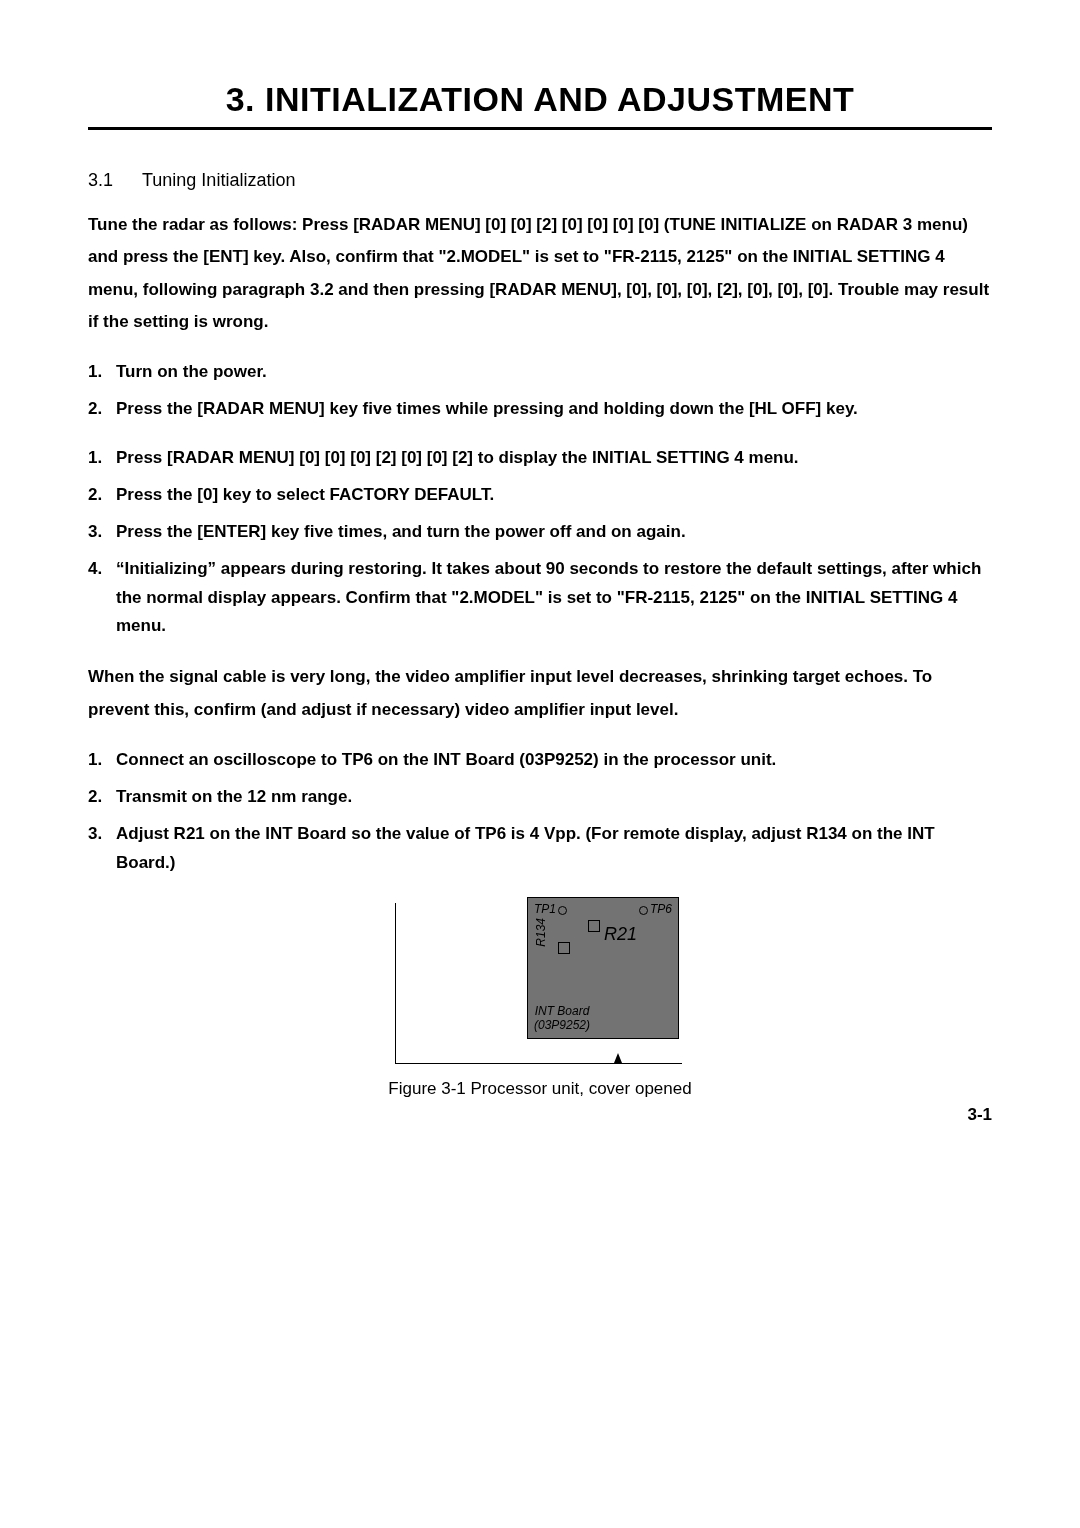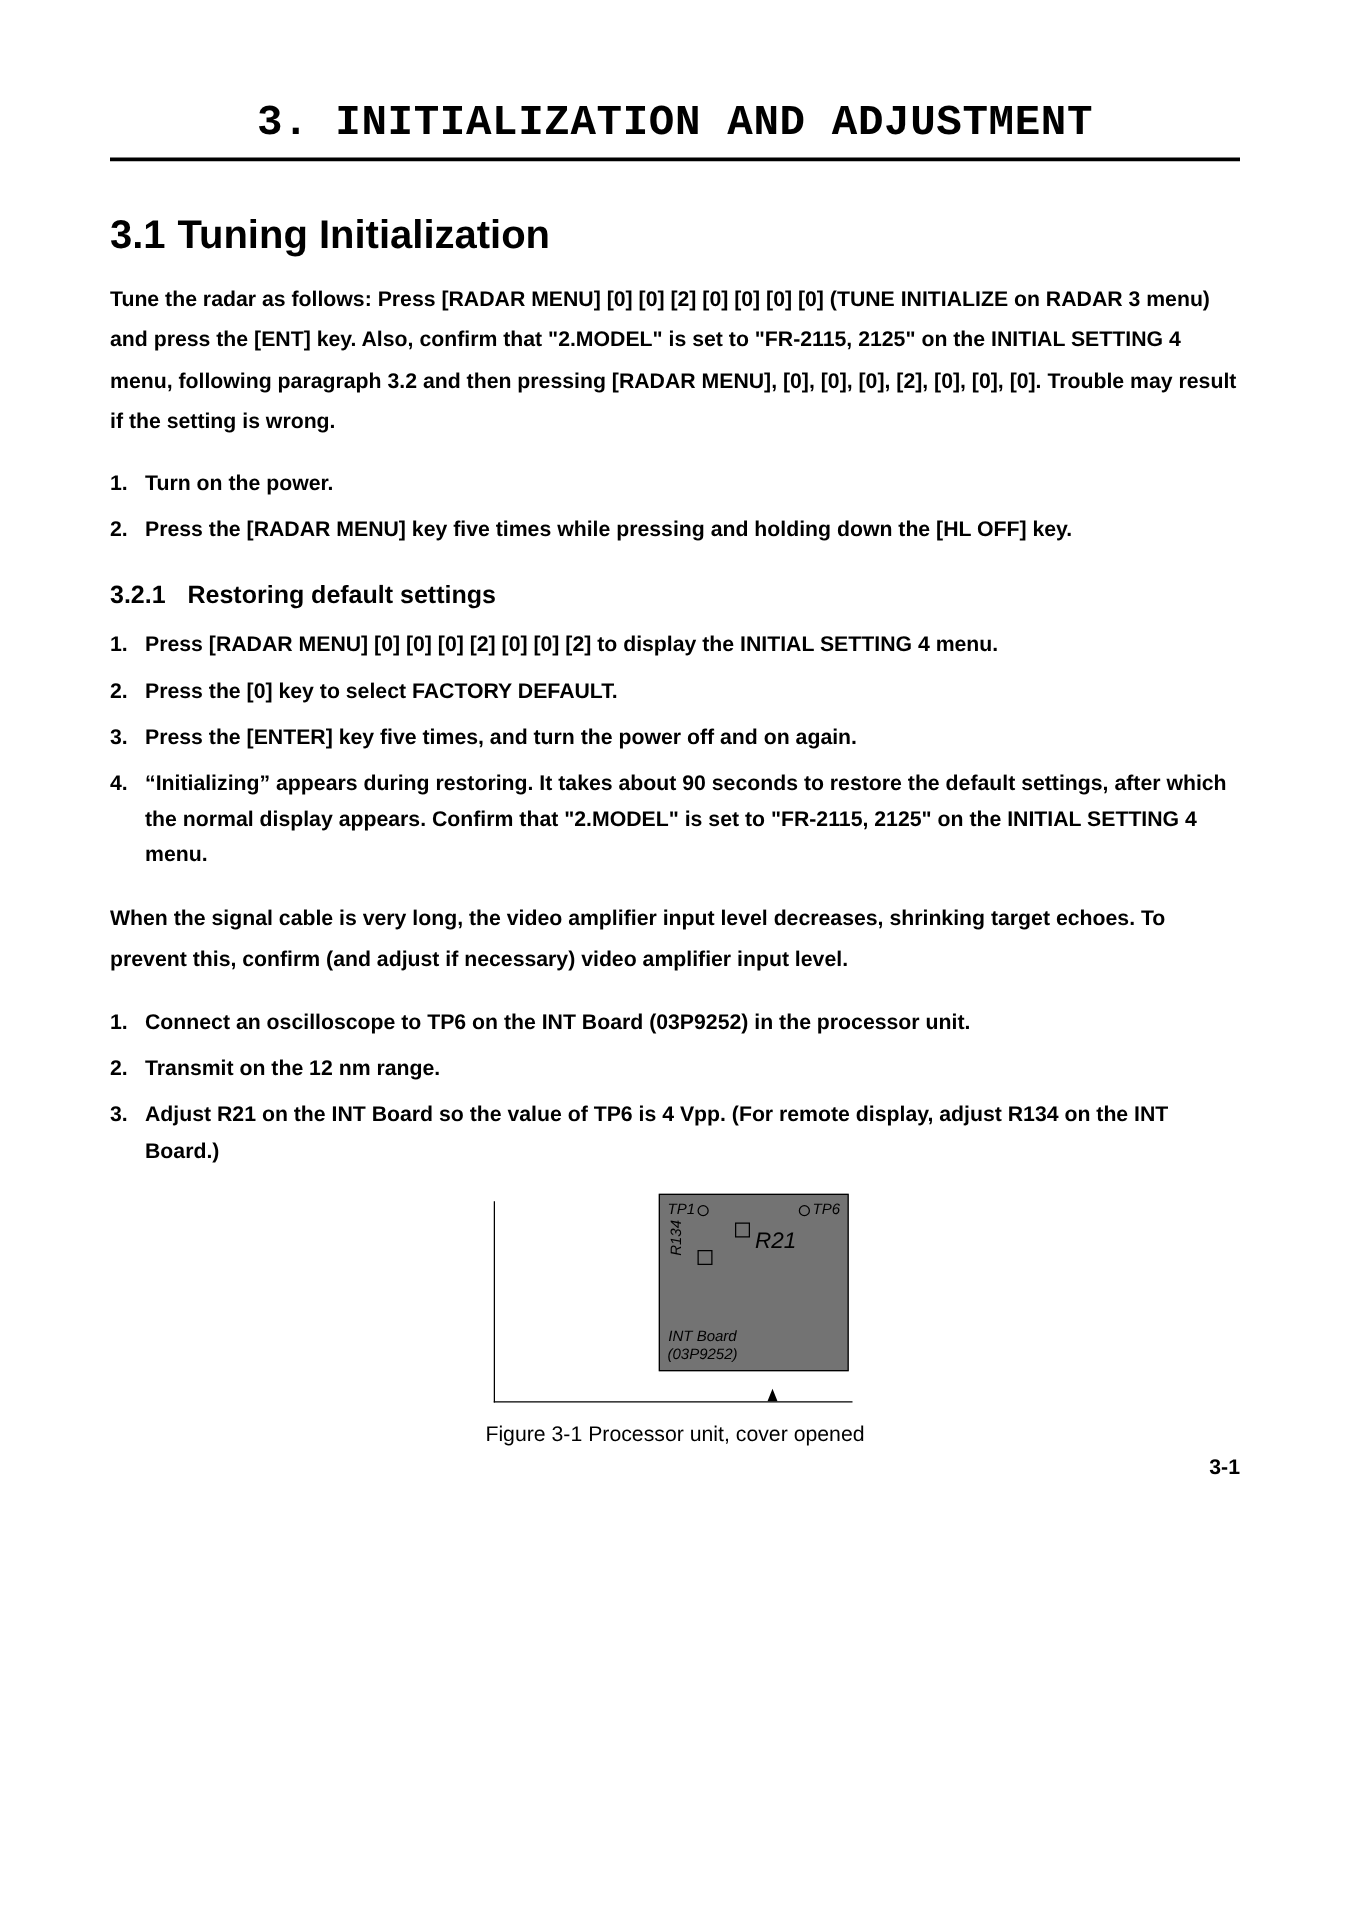--- a/index.html
+++ b/index.html
@@ -16,30 +16,29 @@
     padding: 80px 88px 30px 88px;
     box-sizing: border-box;
     position: relative;
   }
   .chapter-title {
     font-size: 34px;
     font-weight: bold;
     text-align: center;
     margin: 0 0 8px 0;
     letter-spacing: 0.5px;
-    font-family: Liberation Mono, monospace;
   }
   .hr {
     border: 0;
     border-top: 3px solid #000;
     margin: 0 0 40px 0;
   }
   .h2 {
-    font-size: 32px;
-    font-weight: bold;
+    font-size: 18px;
+    font-weight: normal;
     margin: 30px 0 18px 0;
   }
   .h2 .num {
     display: inline-block;
     width: 54px;
   }
   .h3 {
     font-size: 20px;
     font-weight: bold;
     margin: 26px 0 14px 0;
@@ -196,23 +195,20 @@
   <div class="h2">
     <span class="num">3.1</span><span>Tuning Initialization</span>
   </div>
   <p class="body-text">Tune the radar as follows: Press [RADAR MENU] [0] [0] [2] [0] [0] [0] [0] (TUNE INITIALIZE on RADAR 3 menu) and press the [ENT] key. Also, confirm that "2.MODEL" is set to "FR-2115, 2125" on the INITIAL SETTING 4 menu, following paragraph 3.2 and then pressing [RADAR MENU], [0], [0], [0], [2], [0], [0], [0]. Trouble may result if the setting is wrong.</p>
 
   <ol class="steps">
     <li>Turn on the power.</li>
     <li>Press the [RADAR MENU] key five times while pressing and holding down the [HL OFF] key.</li>
   </ol>
 
-  <div class="h3">
-    <span class="num">3.2.1</span><span>Restoring default settings</span>
-  </div>
   <ol class="steps">
     <li>Press [RADAR MENU] [0] [0] [0] [2] [0] [0] [2] to display the INITIAL SETTING 4 menu.</li>
     <li>Press the [0] key to select FACTORY DEFAULT.</li>
     <li>Press the [ENTER] key five times, and turn the power off and on again.</li>
     <li>“Initializing” appears during restoring. It takes about 90 seconds to restore the default settings, after which the normal display appears. Confirm that "2.MODEL" is set to "FR-2115, 2125" on the INITIAL SETTING 4 menu.</li>
   </ol>
 
   <p class="body-text">When the signal cable is very long, the video amplifier input level decreases, shrinking target echoes. To prevent this, confirm (and adjust if necessary) video amplifier input level.</p>
   <ol class="steps">
     <li>Connect an oscilloscope to TP6 on the INT Board (03P9252) in the processor unit.</li>

